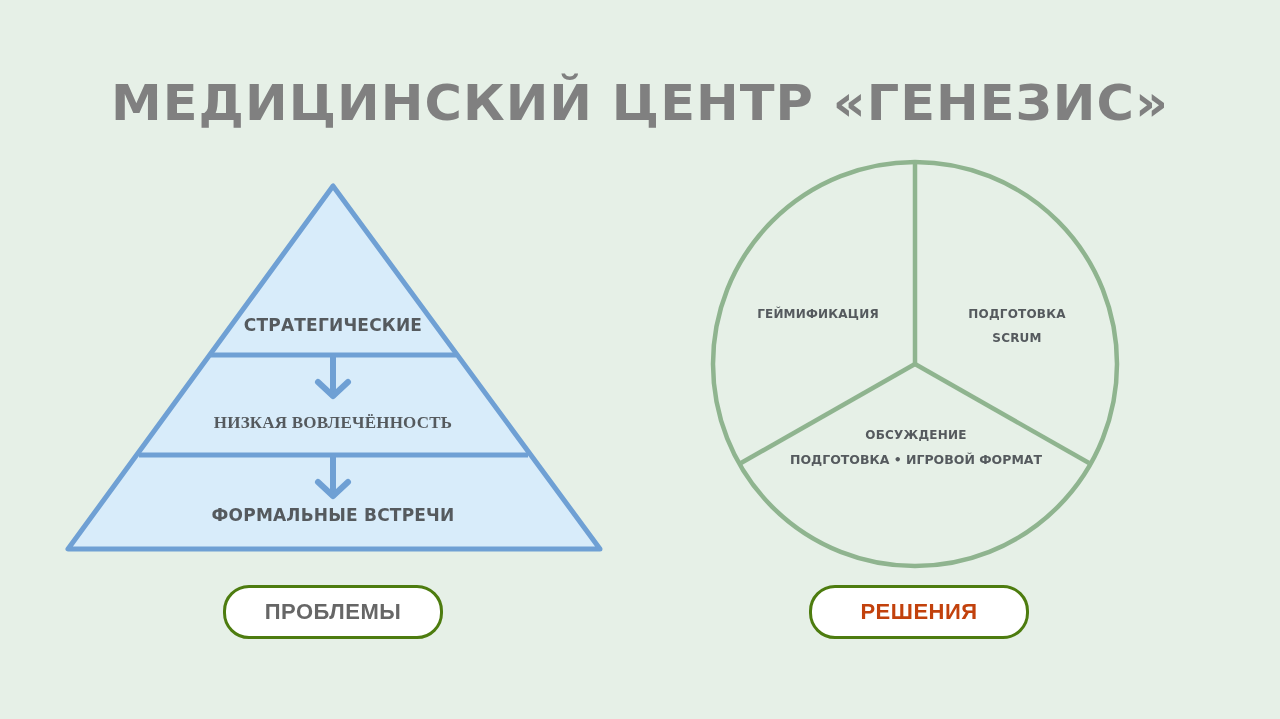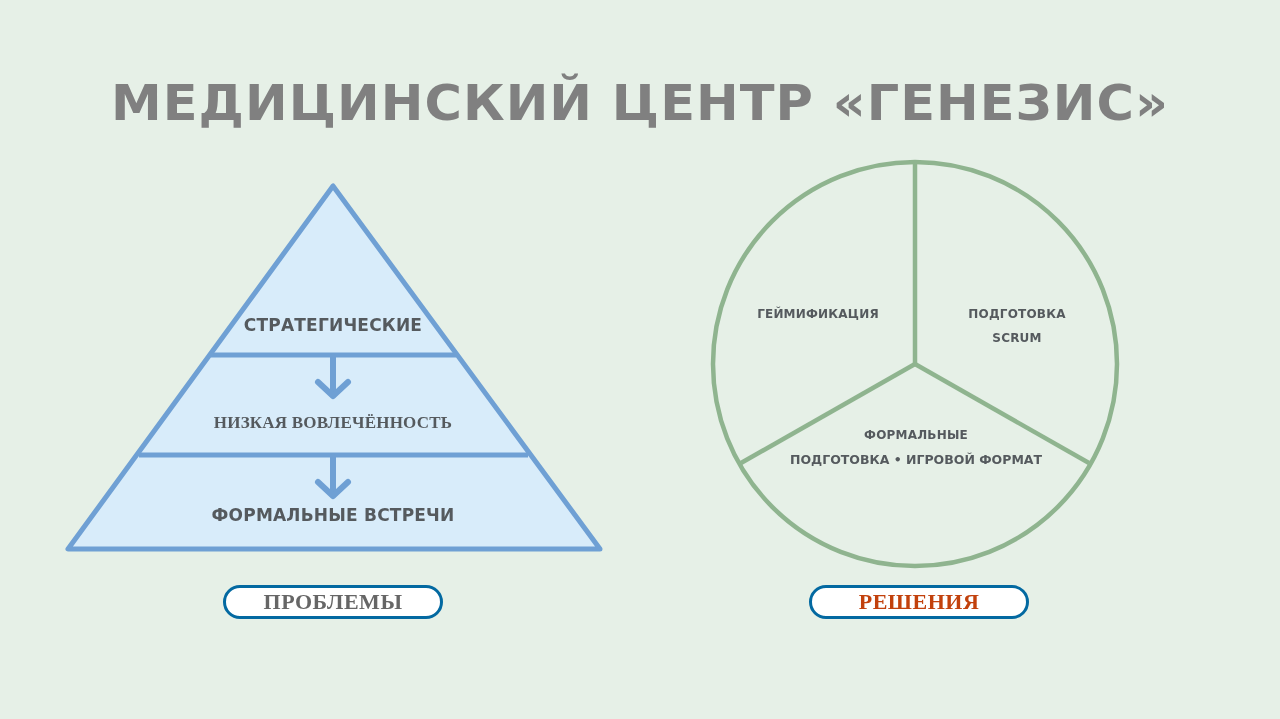--- a/index.html
+++ b/index.html
@@ -42,29 +42,29 @@
       font-family: "DejaVu Sans", sans-serif;
       font-weight: 600;
       white-space: nowrap;
       transform: translateX(-50%);
     }
     .pyr-lbl { font-size: 17px; letter-spacing: 0.2px; }
     .circ-lbl { font-size: 12px; line-height: 24px; letter-spacing: 0.2px; }
     .circ-sub { font-size: 12.5px; line-height: 18px; }
     .pill {
       position: absolute;
-      height: 34px;
+      height: 54px;
       border-radius: 26px;
       background: #ffffff;
-      border: 3px solid #0369a1;
+      border: 3px solid #4d7c0f;
       box-sizing: border-box;
       display: flex;
       align-items: center;
       justify-content: center;
-      font-family: Liberation Serif, serif;
+      font-family: Liberation Sans, sans-serif;
       font-weight: bold;
       font-size: 22px;
       letter-spacing: 0.5px;
     }
   </style>
 </head>
 <body>
 
 <div class="title">МЕДИЦИНСКИЙ ЦЕНТР «ГЕНЕЗИС»</div>
 
@@ -97,18 +97,18 @@
 <div class="lbl pyr-lbl" style="left:333px; top:315px;">СТРАТЕГИЧЕСКИЕ</div>
 <div class="lbl pyr-lbl" style="left:333px; top:413px;font-family:Liberation Serif, serif;">НИЗКАЯ ВОВЛЕЧЁННОСТЬ</div>
 <div class="lbl pyr-lbl" style="left:333px; top:505px;">ФОРМАЛЬНЫЕ ВСТРЕЧИ</div>
 
 <div class="lbl circ-lbl" style="left:818px; top:302px;">ГЕЙМИФИКАЦИЯ</div>
 <div class="lbl circ-lbl" style="left:1017px; top:302px;">
   <div>ПОДГОТОВКА</div>
   <div>SCRUM</div>
 </div>
 <div class="lbl" style="left:916px; top:423px;">
-  <div class="circ-lbl">ФОРМАЛЬНЫЕ</div>
+  <div class="circ-lbl">ОБСУЖДЕНИЕ</div>
   <div class="circ-sub" style="margin-top:4px;">ПОДГОТОВКА • ИГРОВОЙ ФОРМАТ</div>
 </div>
 
 <div class="pill" style="left:223px; top:585px; width:220px; color:#666666;">ПРОБЛЕМЫ</div>
 <div class="pill" style="left:809px; top:585px; width:220px; color:#c2410c;">РЕШЕНИЯ</div>
 
 </body></html>

